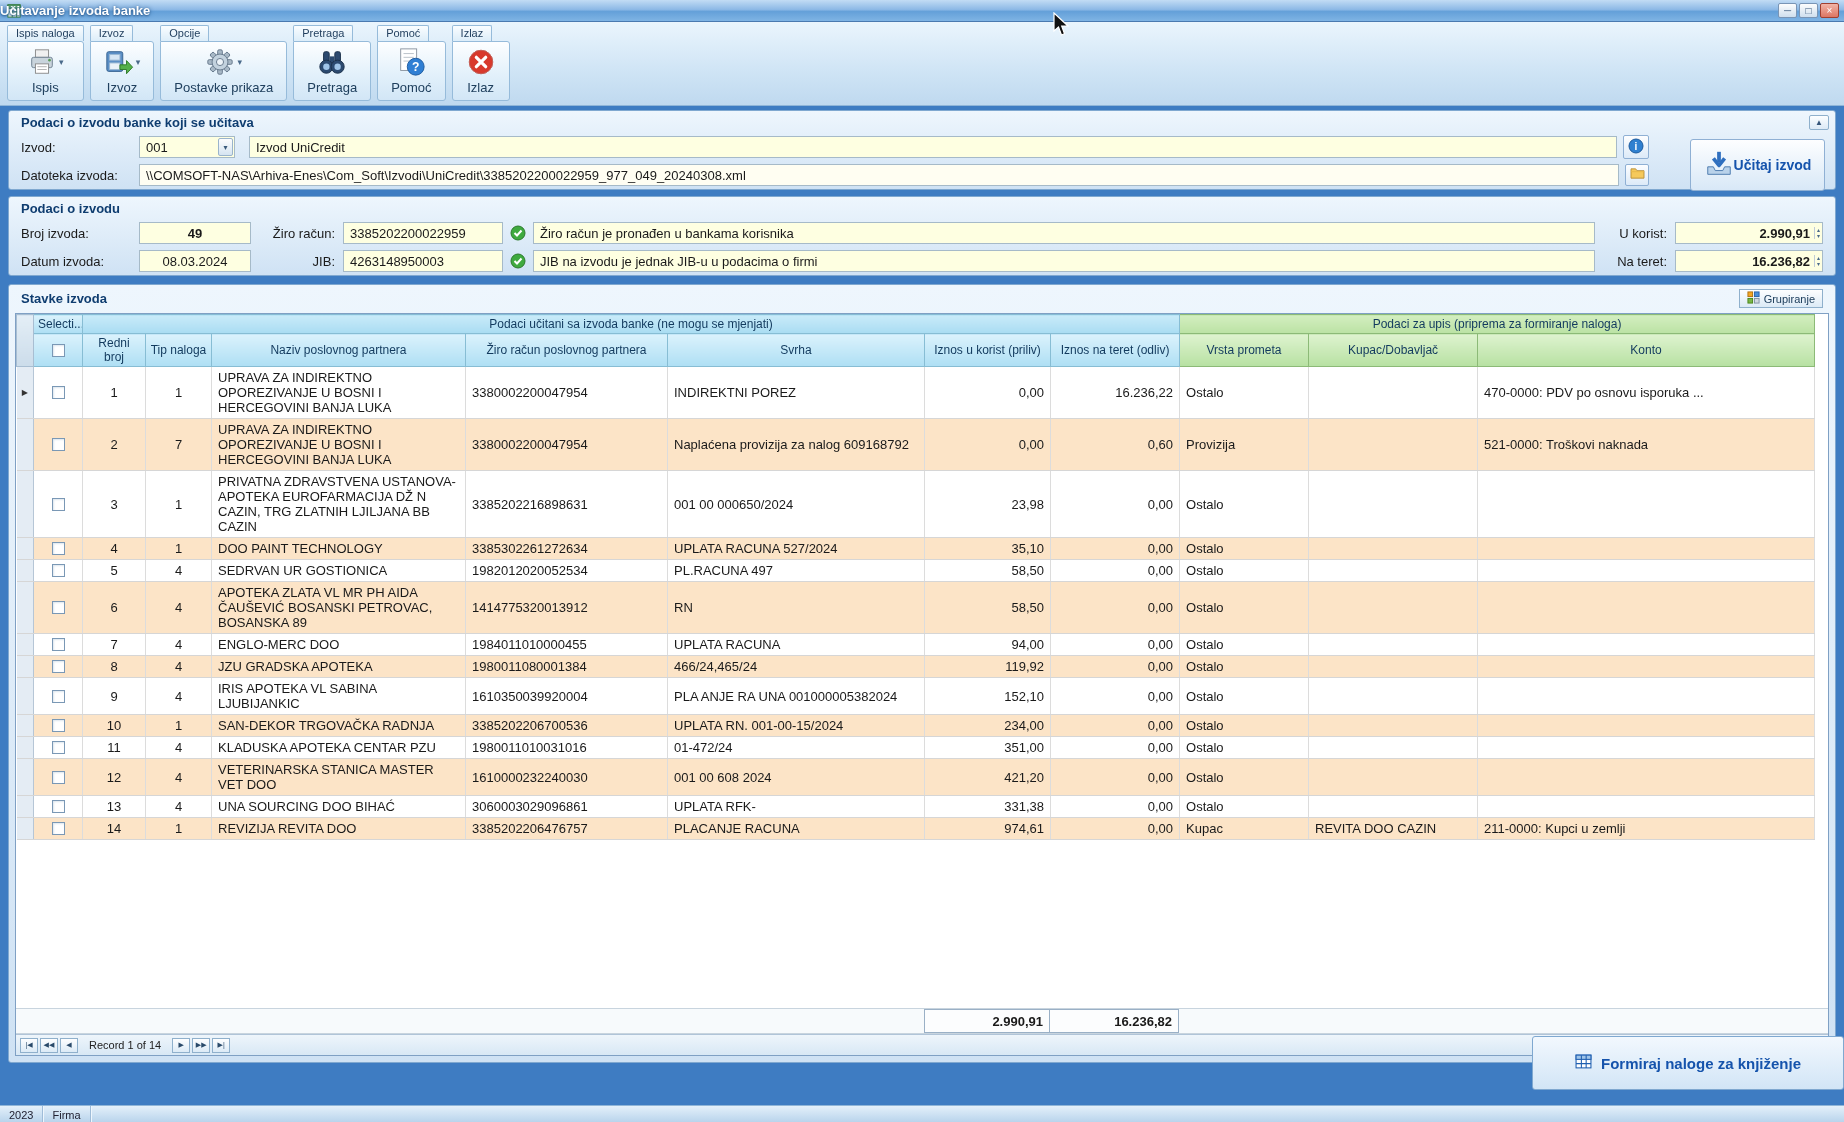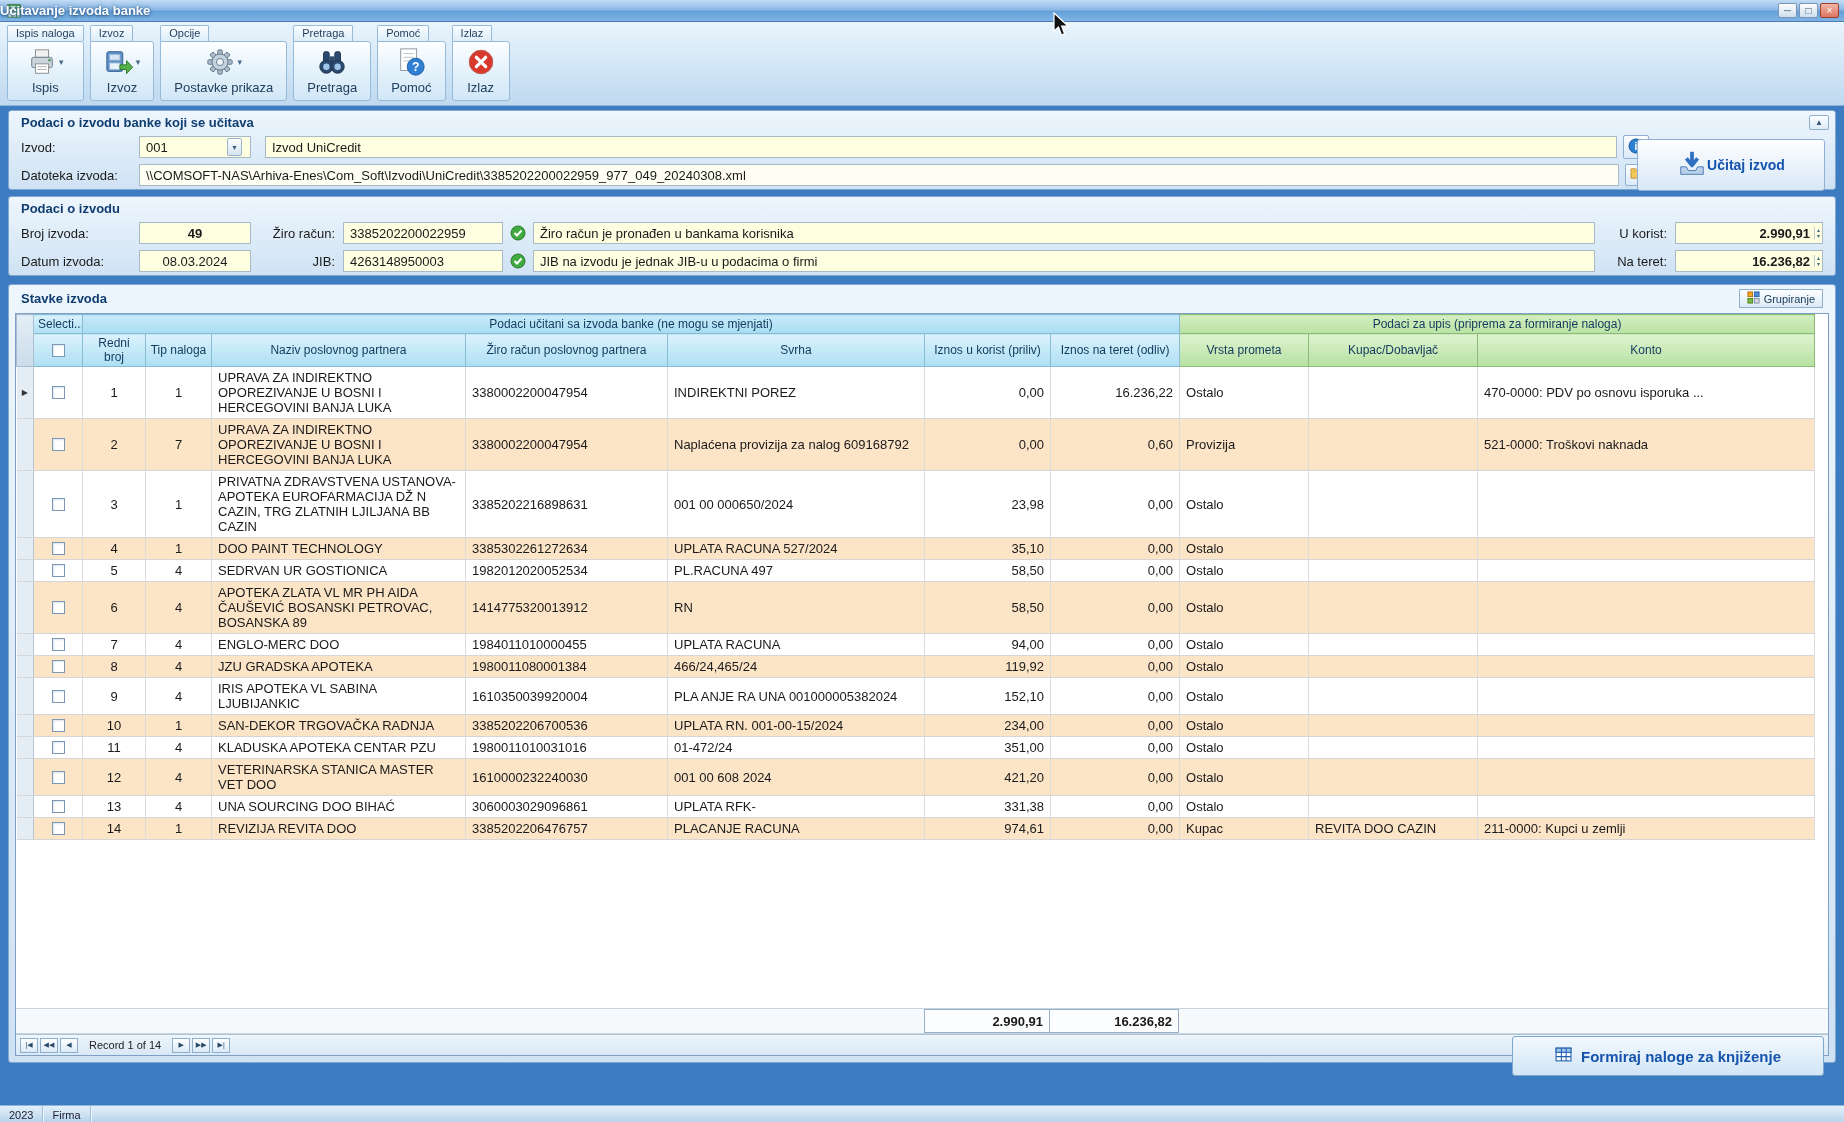--- a/index.html
+++ b/index.html
@@ -40,31 +40,31 @@
   .collapse-btn{position:absolute;right:6px;top:4px;width:20px;height:15px;border:1px solid #8fb0cc;
                 border-radius:2px;background:linear-gradient(#fdfeff,#dceaf6);font-size:8px;color:#35557a;
                 display:flex;align-items:center;justify-content:center}
 
   .frow{display:flex;align-items:center;padding:2px 12px;height:28px}
   .flabel{width:118px;flex:none}
   .flabel-r{flex:none;text-align:right;padding-right:8px}
   .field{background:#feffe1;border:1px solid #a6bac8;height:22px;display:flex;align-items:center;
          padding:0 6px;overflow:hidden;white-space:nowrap}
   .field.white{background:#fffef2}
-  .combo{width:112px;flex:none;justify-content:space-between;padding-right:8px}
+  .combo{width:96px;flex:none;justify-content:space-between;padding-right:1px}
   .cbtn{width:15px;height:18px;background:linear-gradient(#fdfdfd,#d5e4f1);border:1px solid #9ab4cc;
         border-radius:2px;font-size:8px;display:flex;align-items:center;justify-content:center;color:#3a5a7a}
   .num-center{justify-content:center;font-weight:bold}
   .amount{justify-content:flex-end;font-weight:bold;padding-right:2px}
   .spin{display:flex;flex-direction:column;margin-left:4px;font-size:6px;line-height:6px;color:#4a6a8a;
         border-left:1px solid #c0ccd8;padding-left:2px}
   .icon16{width:18px;flex:none;display:flex;align-items:center;justify-content:center;margin:0 6px}
   .sqbtn{width:26px;height:24px;flex:none;border:1px solid #8fb0d4;border-radius:2px;
          background:linear-gradient(#fdfeff,#dceaf8);display:flex;align-items:center;justify-content:center;margin-left:6px}
-  .load-btn{position:absolute;right:10px;top:28px;width:188px;height:52px;border:1px solid #8fb0d4;
+  .load-btn{position:absolute;right:10px;top:28px;width:135px;height:52px;border:1px solid #8fb0d4;
             border-radius:3px;background:linear-gradient(#fdfeff,#d8e8f7);display:flex;align-items:center;
             justify-content:center;gap:0;font-weight:bold;color:#1553ac;font-size:14px}
   .panel1 .frow{padding-right:186px}
 
   
   .panel3{height:779px;display:flex;flex-direction:column}
   .p3head{display:flex;align-items:center}
   .grp-btn{margin-left:auto;display:flex;align-items:center;gap:4px;font-size:11px;font-weight:normal;
            color:#20405e;border:1px solid #8fb0cc;border-radius:0;padding:1px 7px;
            background:linear-gradient(#fdfeff,#dceaf6)}
@@ -99,21 +99,21 @@
            font-weight:bold;text-align:right;padding:4px 6px 0 0}
   .sum-priliv{left:908px;width:126px}
   .sum-odliv{left:1033px;width:130px}
   .navrow{height:21px;flex:none;display:flex;align-items:center;gap:2px;padding:2px 4px;
           background:linear-gradient(#eef5fb,#d8e8f5);border-top:1px solid #b0c4d8}
   .navbtn{width:18px;height:15px;border:1px solid #8fb0cc;background:linear-gradient(#fdfeff,#dceaf6);
           font-size:7px;display:flex;align-items:center;justify-content:center;color:#2a4a6a}
   .navtext{font-size:11px;padding:0 9px;color:#222}
 
   
-  .formpanel{position:absolute;right:20px;top:1036px;width:312px;height:40px;
+  .formpanel{position:absolute;right:0;top:1036px;width:312px;height:54px;
              background:linear-gradient(#f2f8fe,#d2e5f6);border:1px solid #7fa8d0;border-radius:3px;
              display:flex;align-items:center;justify-content:center}
   .formbtn{display:flex;align-items:center;gap:9px;font-size:15px;font-weight:bold;color:#1553ac}
   .statusbar{position:absolute;left:0;right:0;bottom:0;height:17px;
              background:linear-gradient(#e4f0fa,#b9d4ec);border-top:1px solid #8fb5d8;
              display:flex;align-items:stretch;font-size:11px;color:#223}
   .sbitem{padding:9px 9px;display:flex;align-items:center;border-right:1px solid #9fbcd8;
           box-shadow:1px 0 0 #eef6fd}
   .cursor{position:absolute;left:1052px;top:12px;z-index:99}
 </style>

